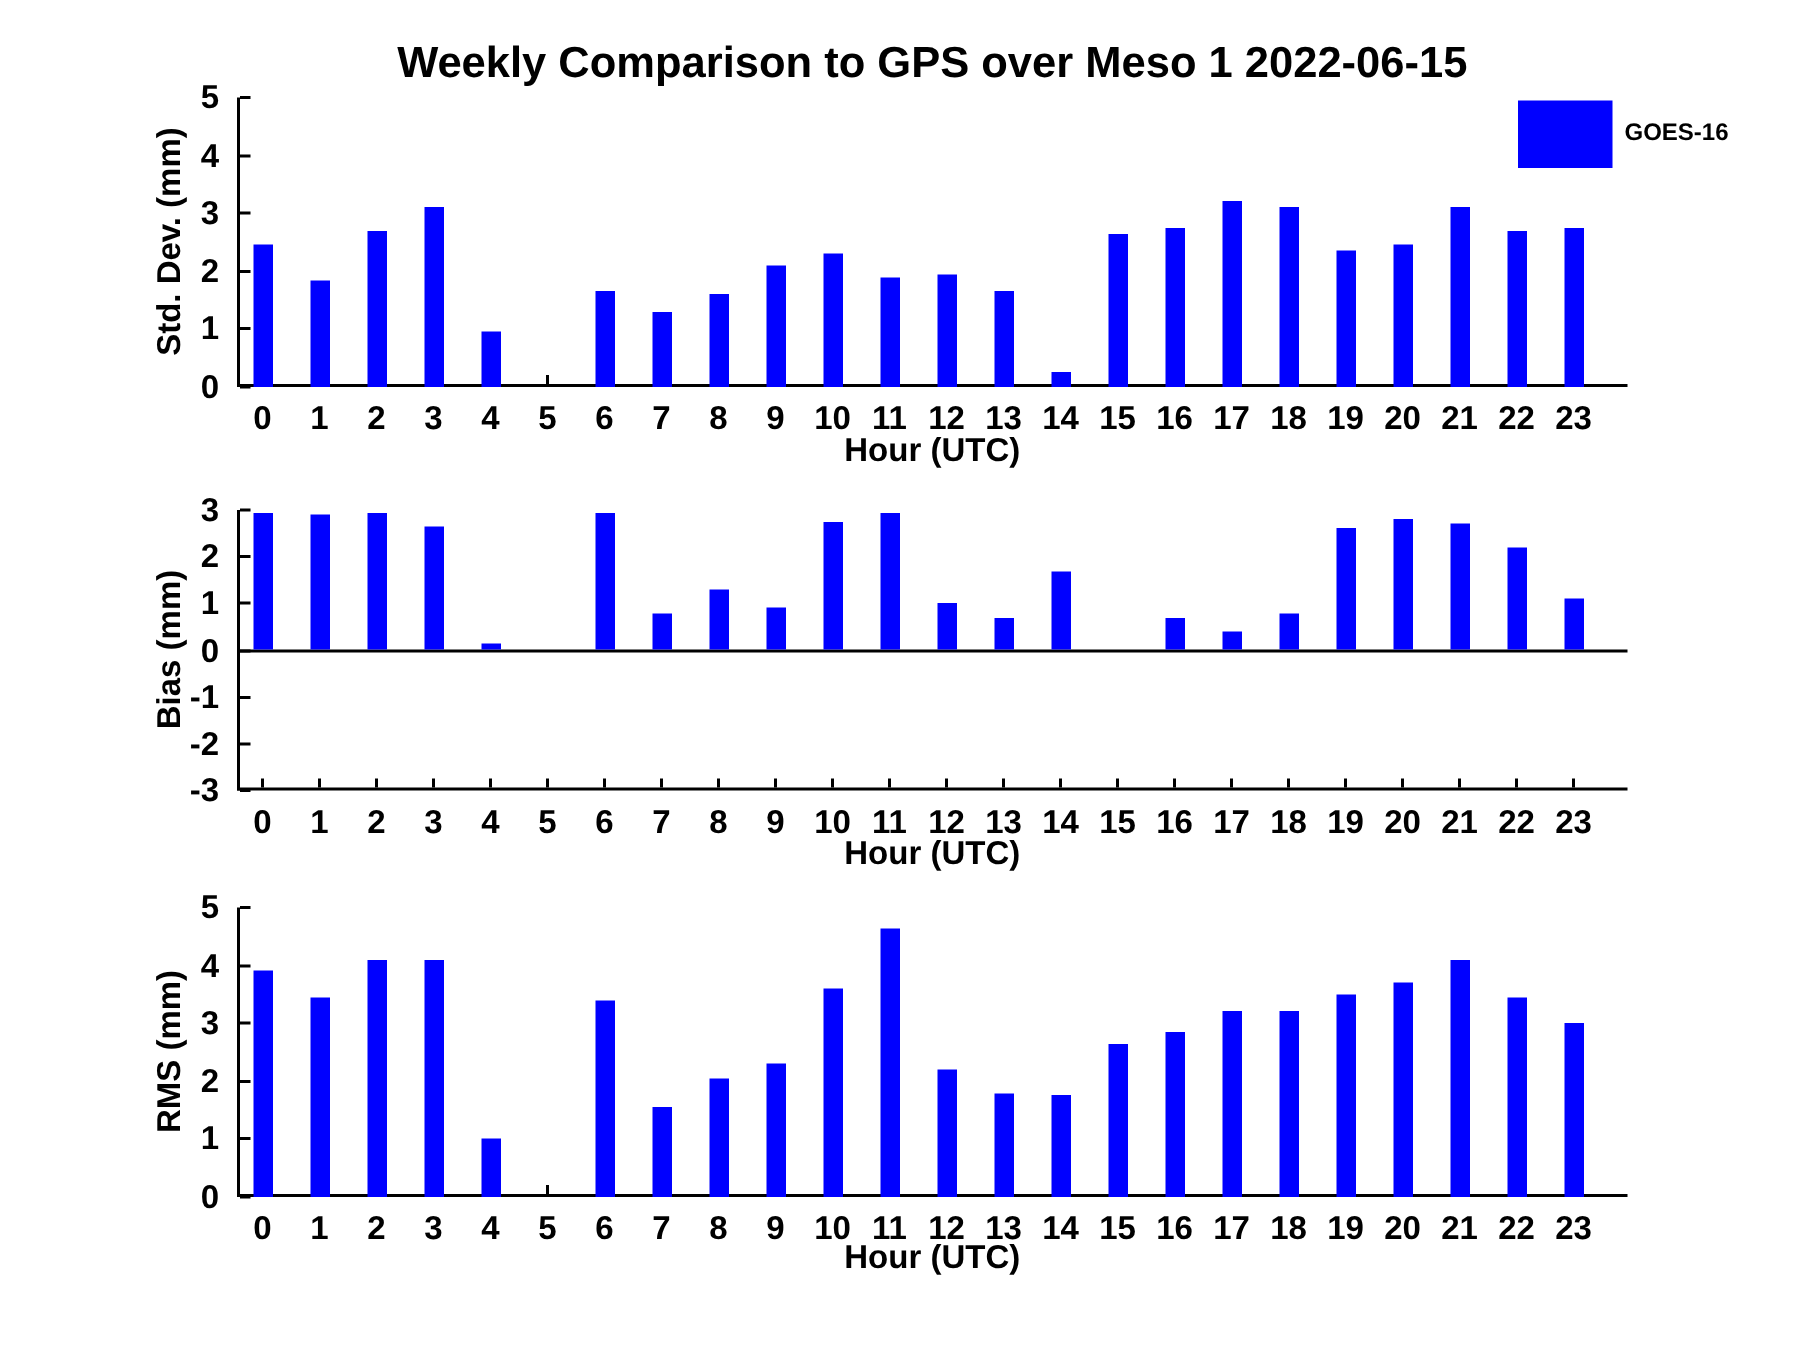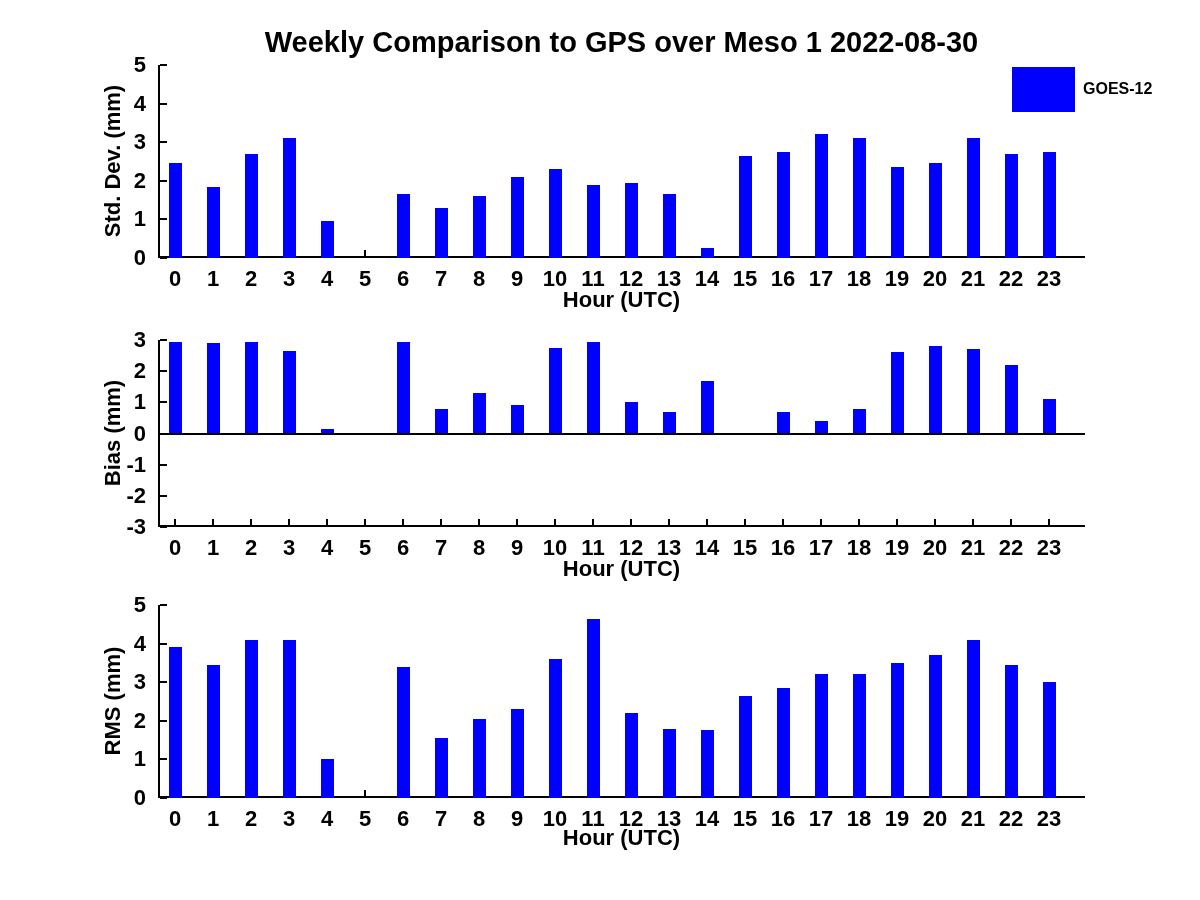--- a/index.html
+++ b/index.html
@@ -25,25 +25,25 @@
   .legend-label{position:absolute;left:1083px;top:80px;font-size:16px;font-weight:bold;white-space:nowrap;}
   .spine{position:absolute;background:#000;}
   .tick{position:absolute;background:#000;}
   .ticklabel{position:absolute;font-size:22px;font-weight:bold;line-height:22px;white-space:nowrap;}
   .bar{position:absolute;}
 </style>
 </head>
 <body>
 
 <div id="fig">
-  <div class="title">Weekly Comparison to GPS over Meso 1 2022-08-30</div>
+  <div class="title">Weekly Comparison to GPS over Meso 1 2022-06-15</div>
 
   <div>
     <div class="legend-swatch" style="background: rgb(0, 0, 255);"></div>
-    <div class="legend-label">GOES-12</div>
+    <div class="legend-label">GOES-16</div>
   </div>
 
   <div>
     <div class="ylabel" id="yl0">Std. Dev. (mm)</div>
     <div class="plot" id="plot0">
         <div class="spine" style="left: 0px; top: 0px; width: 2px; height: 193px;"></div>
         <div class="spine" style="left: 0px; top: 191px; width: 927px; height: 2px;"></div>
         <div class="tick" style="left: 2px; top: 192px; width: 7px; height: 2px;"></div>
         <div class="ticklabel" style="left: -66px; top: 182px; width: 54px; text-align: right;">0</div>
         <div class="tick" style="left: 2px; top: 153.4px; width: 7px; height: 2px;"></div>

